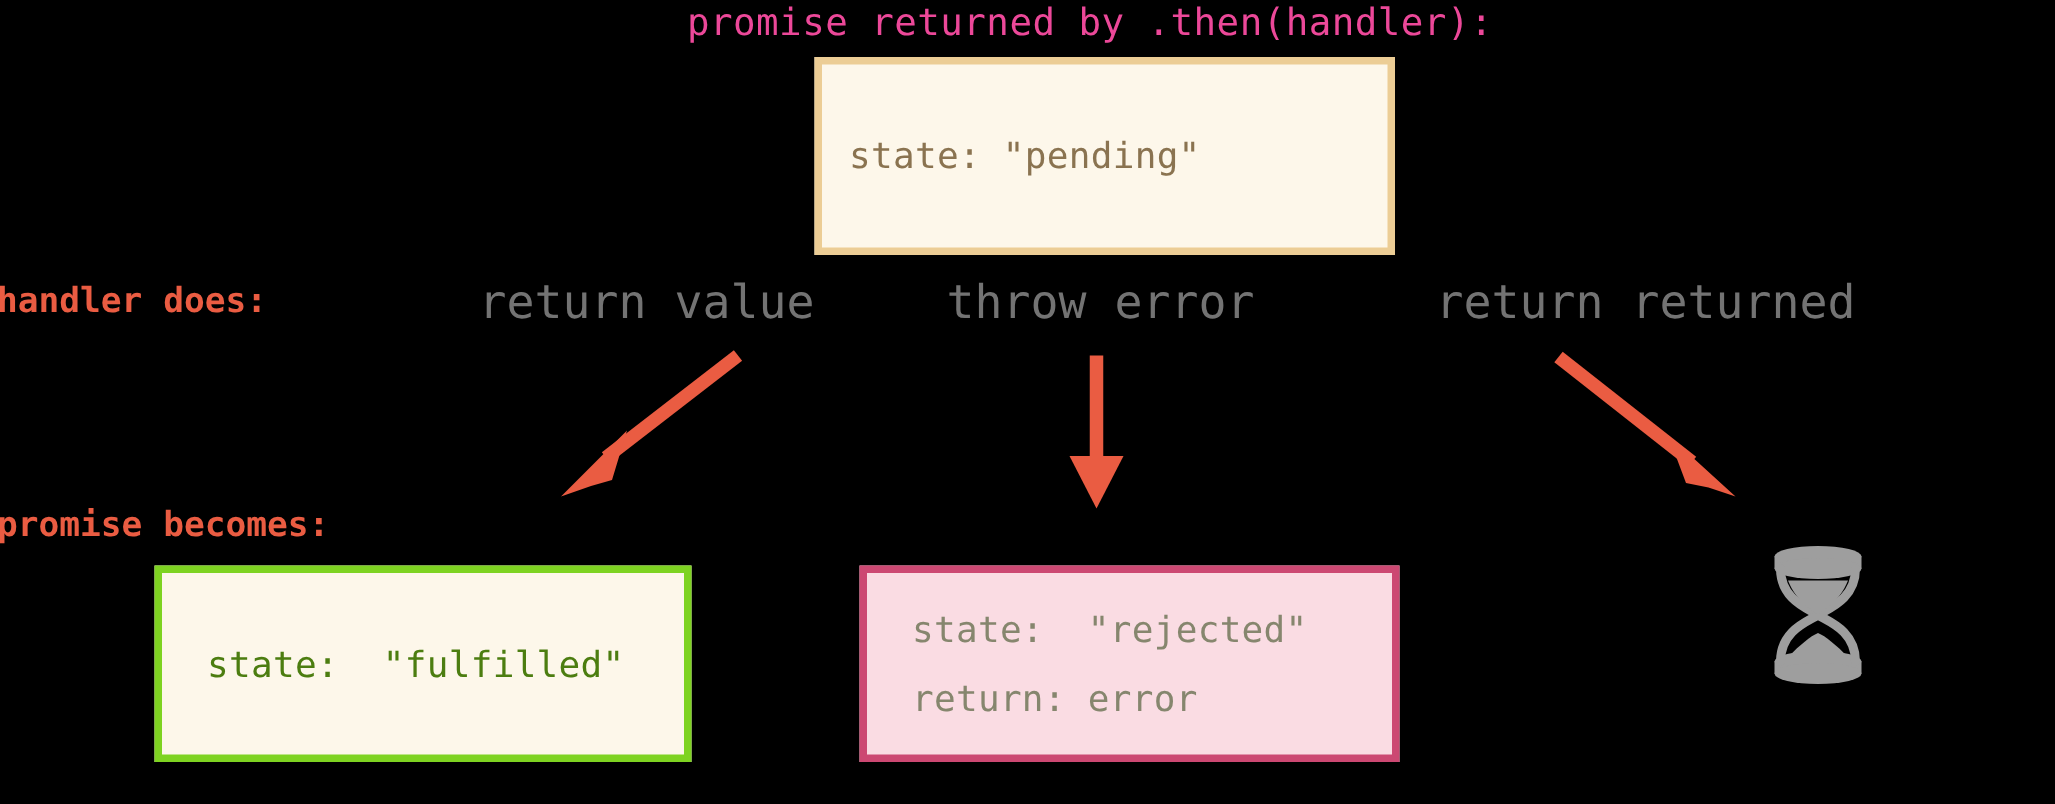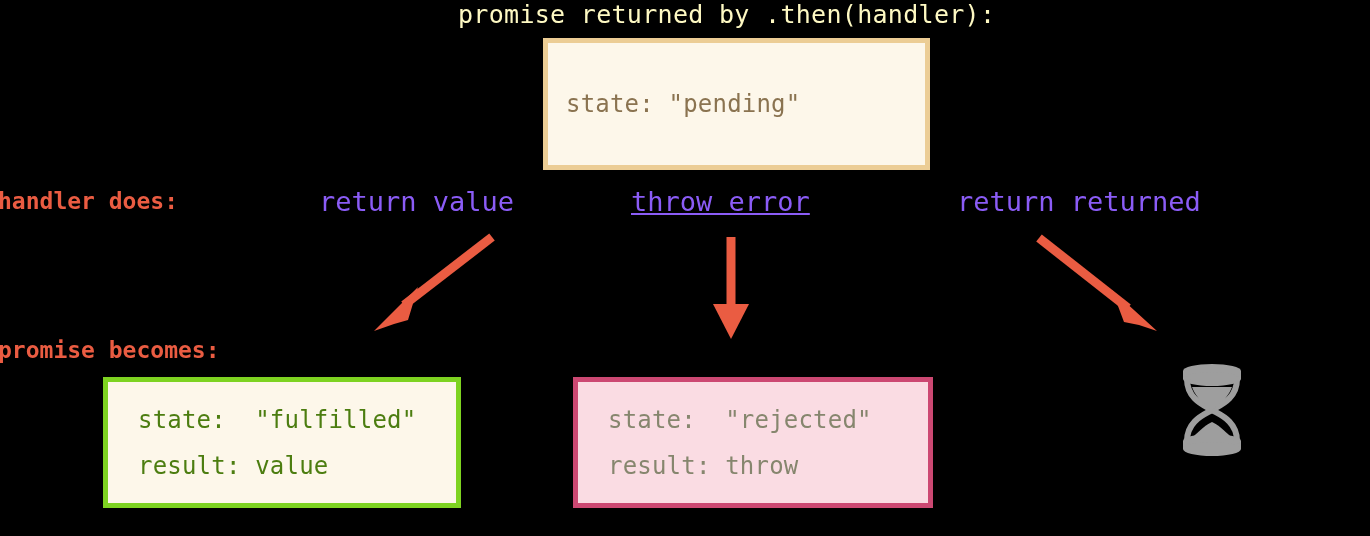--- a/index.html
+++ b/index.html
@@ -18,21 +18,21 @@
     overflow: hidden;
   }
   .abs { position: absolute; }
 
   
   .title {
     left: 458px;
     top: 0px;
     font-size: 25px;
     line-height: 30px;
-    color: #fef9c3;
+    color: #ec4899;
     letter-spacing: 0.3px;
     white-space: pre;
   }
 
   
   .state-box {
     box-sizing: border-box;
     display: flex;
     flex-direction: column;
     justify-content: center;
@@ -83,27 +83,27 @@
     line-height: 28px;
     font-weight: bold;
     color: #ea5c42;
     white-space: pre;
   }
   .label-handler-does { left: -2px; top: 187px; }
   .label-promise-becomes { left: -2px; top: 336px; }
 
   
   .branch-caption {
-    font-size: 27px;
+    font-size: 31px;
     line-height: 28px;
-    color: #8b5cf6;
+    color: #737373;
     white-space: pre;
   }
   .cap-return-value   { left: 319px; top: 188px; }
-  .cap-throw-error    { left: 631px; top: 188px; text-decoration: underline; }
+  .cap-throw-error    { left: 631px; top: 188px; }
   .cap-return-promise { left: 957px; top: 188px; }
 
   
   .arrow-svg { overflow: visible; }
 
   
   .hourglass {
     left: 1176px;
     top: 360px;
     width: 72px;
@@ -154,26 +154,25 @@
     </g>
 
     <g>
       <line x1="1039" y1="238" x2="1128" y2="308" stroke="#ea5c42" stroke-width="9" stroke-linecap="butt"></line>
       <polygon points="1157,331 1112,290 1124,322 1139,325" fill="#ea5c42"></polygon>
     </g>
   </svg>
 
   <div class="abs state-box box-fulfilled">
     <div class="line">state:  "fulfilled"</div>
-    <div class="line">result: value</div>
   </div>
 
   <div class="abs state-box box-rejected">
     <div class="line">state:  "rejected"</div>
-    <div class="line">result: throw</div>
+    <div class="line">return: error</div>
   </div>
 
   <svg class="abs hourglass" viewBox="0 0 72 100">
 
     <ellipse cx="36" cy="11" rx="29" ry="7" fill="#9e9e9e"></ellipse>
     <rect x="7" y="11" width="58" height="8" fill="#9e9e9e"></rect>
     <ellipse cx="36" cy="19" rx="29" ry="7" fill="#9e9e9e"></ellipse>
 
     <ellipse cx="36" cy="81" rx="29" ry="7" fill="#9e9e9e"></ellipse>
     <rect x="7" y="81" width="58" height="8" fill="#9e9e9e"></rect>

